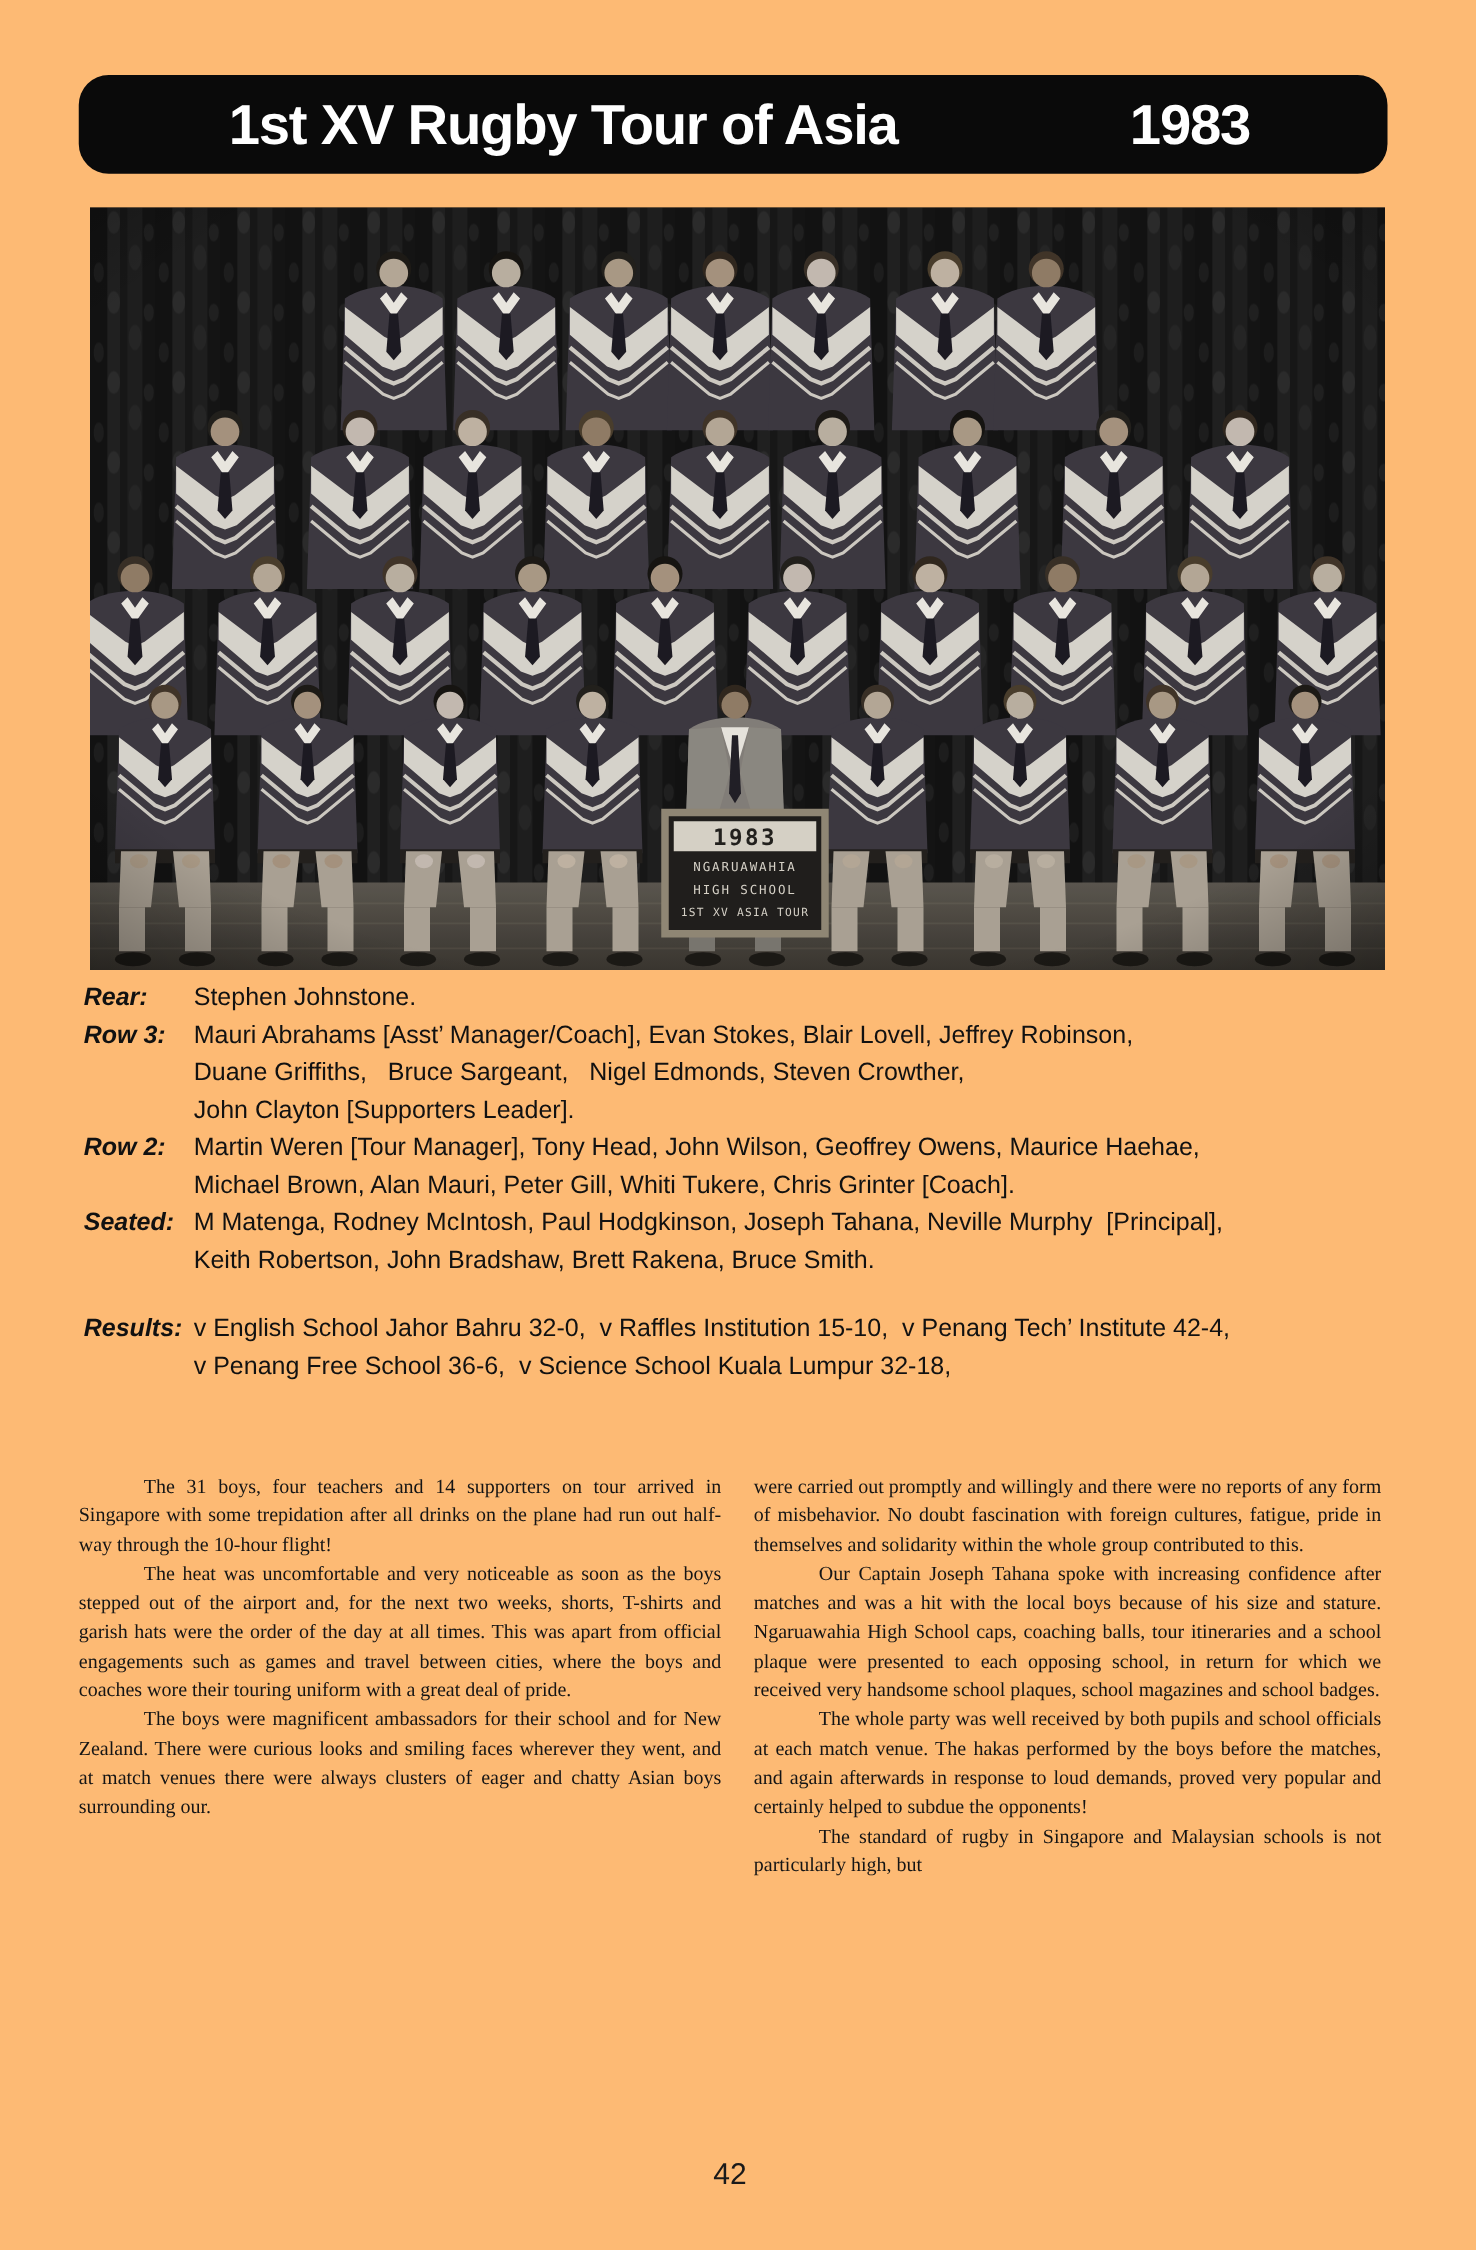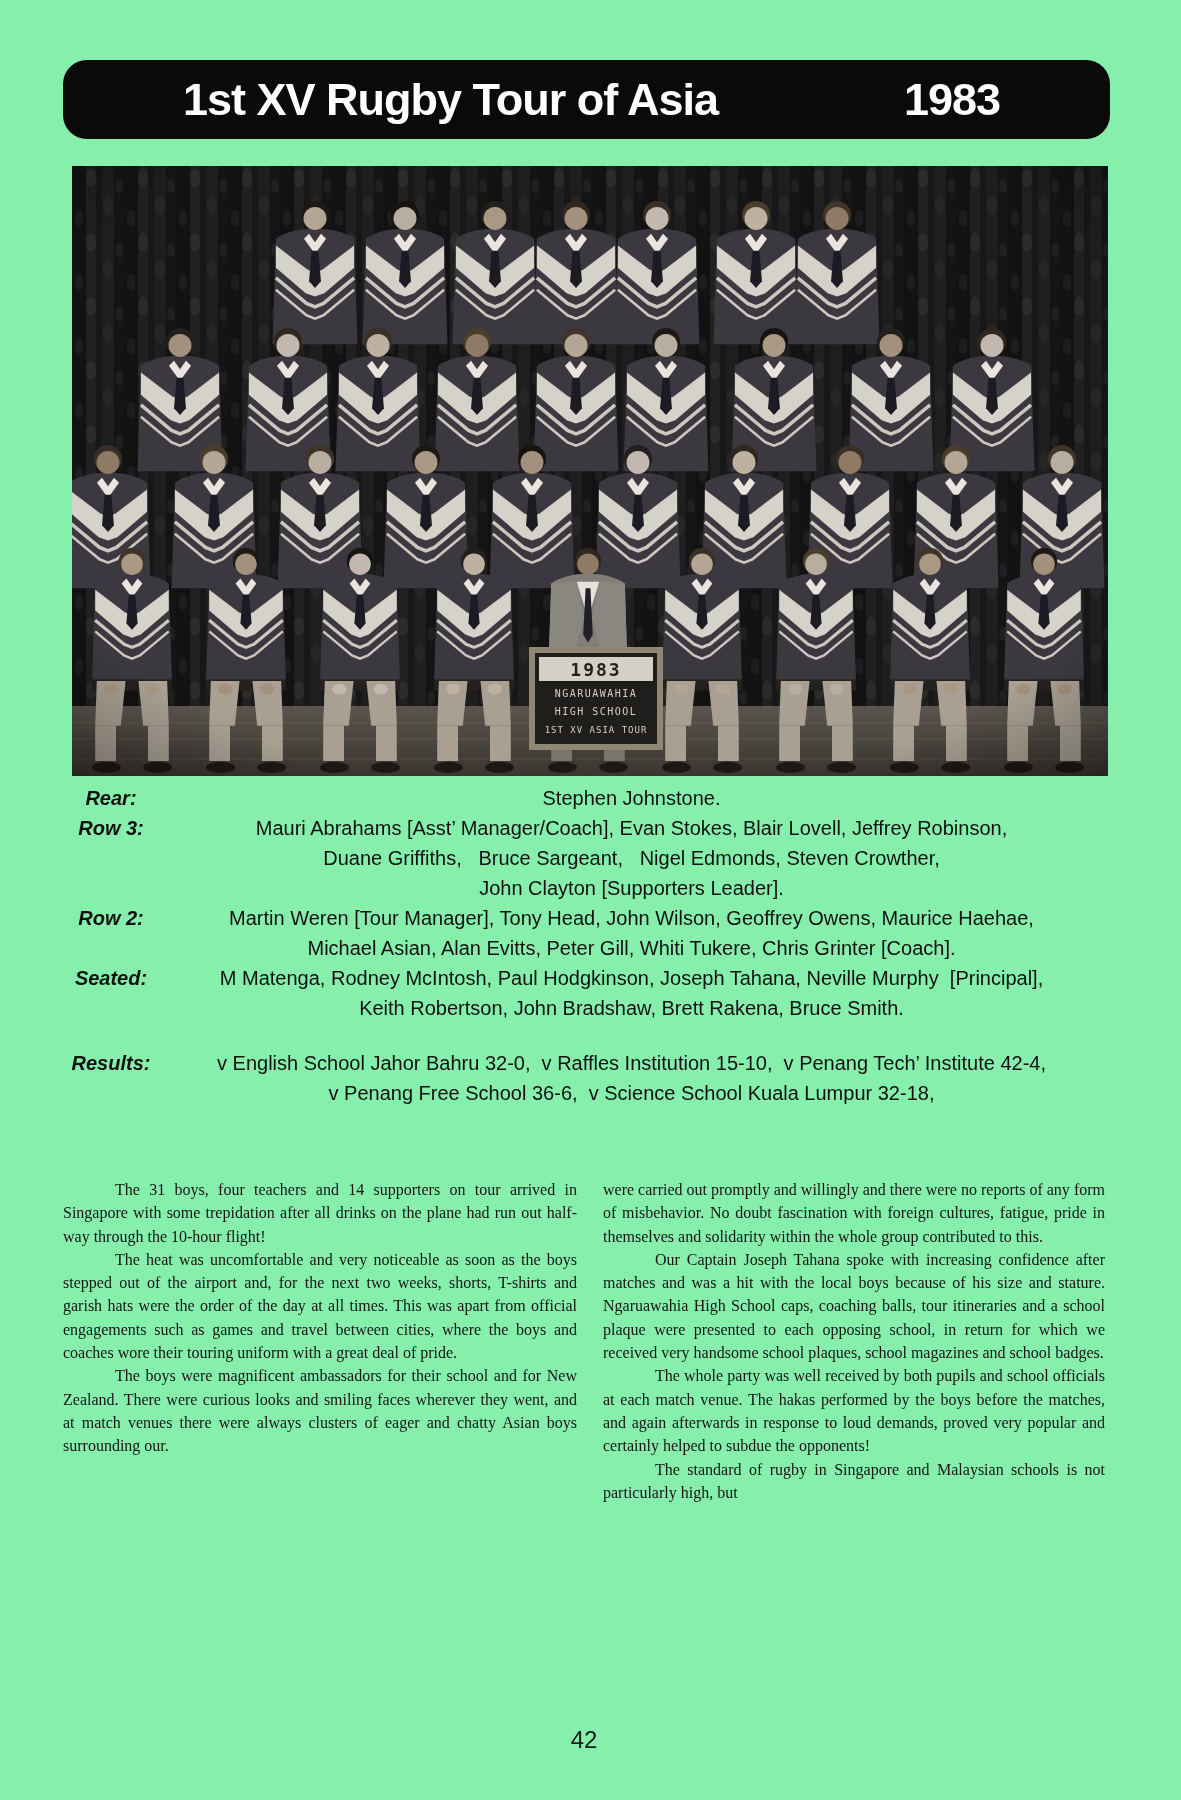--- a/index.html
+++ b/index.html
@@ -1,32 +1,32 @@
 <!DOCTYPE html>
 <html><head>
 <meta charset="utf-8">
 <style>
   html,body{margin:0;padding:0;background:#ffffff;}
-  .page{position:relative;width:1181px;height:1800px;background:#86efac;overflow:hidden;
+  .page{position:relative;width:1181px;height:1800px;background:#fdba74;overflow:hidden;
         font-family:"Liberation Sans",sans-serif;color:#111;}
 
   
   .banner{position:absolute;left:63px;top:60px;width:1047px;height:79px;background:#0a0a0a;
           border-radius:24px;display:flex;align-items:center;justify-content:space-between;
           padding:0 110px 0 120px;box-sizing:border-box;}
   .banner span{color:#fff;font-weight:bold;font-size:45px;letter-spacing:-1px;white-space:nowrap;}
 
   
   .photo{position:absolute;left:72px;top:166px;width:1036px;height:610px;margin:0;
          background:#101010;}
   .photo svg{display:block;width:1036px;height:610px;}
 
   
   .captions{position:absolute;left:67px;top:783px;width:1041px;font-size:20px;line-height:30px;}
-  .cap-row{display:flex;align-items:flex-start;text-align:center;}
+  .cap-row{display:flex;align-items:flex-start;}
   .cap-label{flex:0 0 88px;font-weight:bold;font-style:italic;white-space:pre;}
   .cap-lines{flex:1;}
   .cap-lines div{white-space:pre;}
   .results-row{margin-top:25px;}
 
   
   .body-cols{position:absolute;left:63px;top:1178px;width:1042px;display:flex;gap:26px;
              font-family:"Liberation Serif",serif;font-size:16px;line-height:23.3px;color:#151515;}
   .col{width:514px;text-align:justify;}
   .col.right{width:502px;}
@@ -542,21 +542,21 @@
         <div>Mauri Abrahams [Asst’ Manager/Coach], Evan Stokes, Blair Lovell, Jeffrey Robinson,</div>
         <div>Duane Griffiths,   Bruce Sargeant,   Nigel Edmonds, Steven Crowther,</div>
         <div>John Clayton [Supporters Leader].</div>
       </div>
     </div>
 
     <div class="cap-row">
       <span class="cap-label">Row 2:</span>
       <div class="cap-lines">
         <div>Martin Weren [Tour Manager], Tony Head, John Wilson, Geoffrey Owens, Maurice Haehae,</div>
-        <div>Michael Asian, Alan Evitts, Peter Gill, Whiti Tukere, Chris Grinter [Coach].</div>
+        <div>Michael Brown, Alan Mauri, Peter Gill, Whiti Tukere, Chris Grinter [Coach].</div>
       </div>
     </div>
 
     <div class="cap-row">
       <span class="cap-label">Seated:</span>
       <div class="cap-lines">
         <div>M Matenga, Rodney McIntosh, Paul Hodgkinson, Joseph Tahana, Neville Murphy  [Principal],</div>
         <div>Keith Robertson, John Bradshaw, Brett Rakena, Bruce Smith.</div>
       </div>
     </div>

